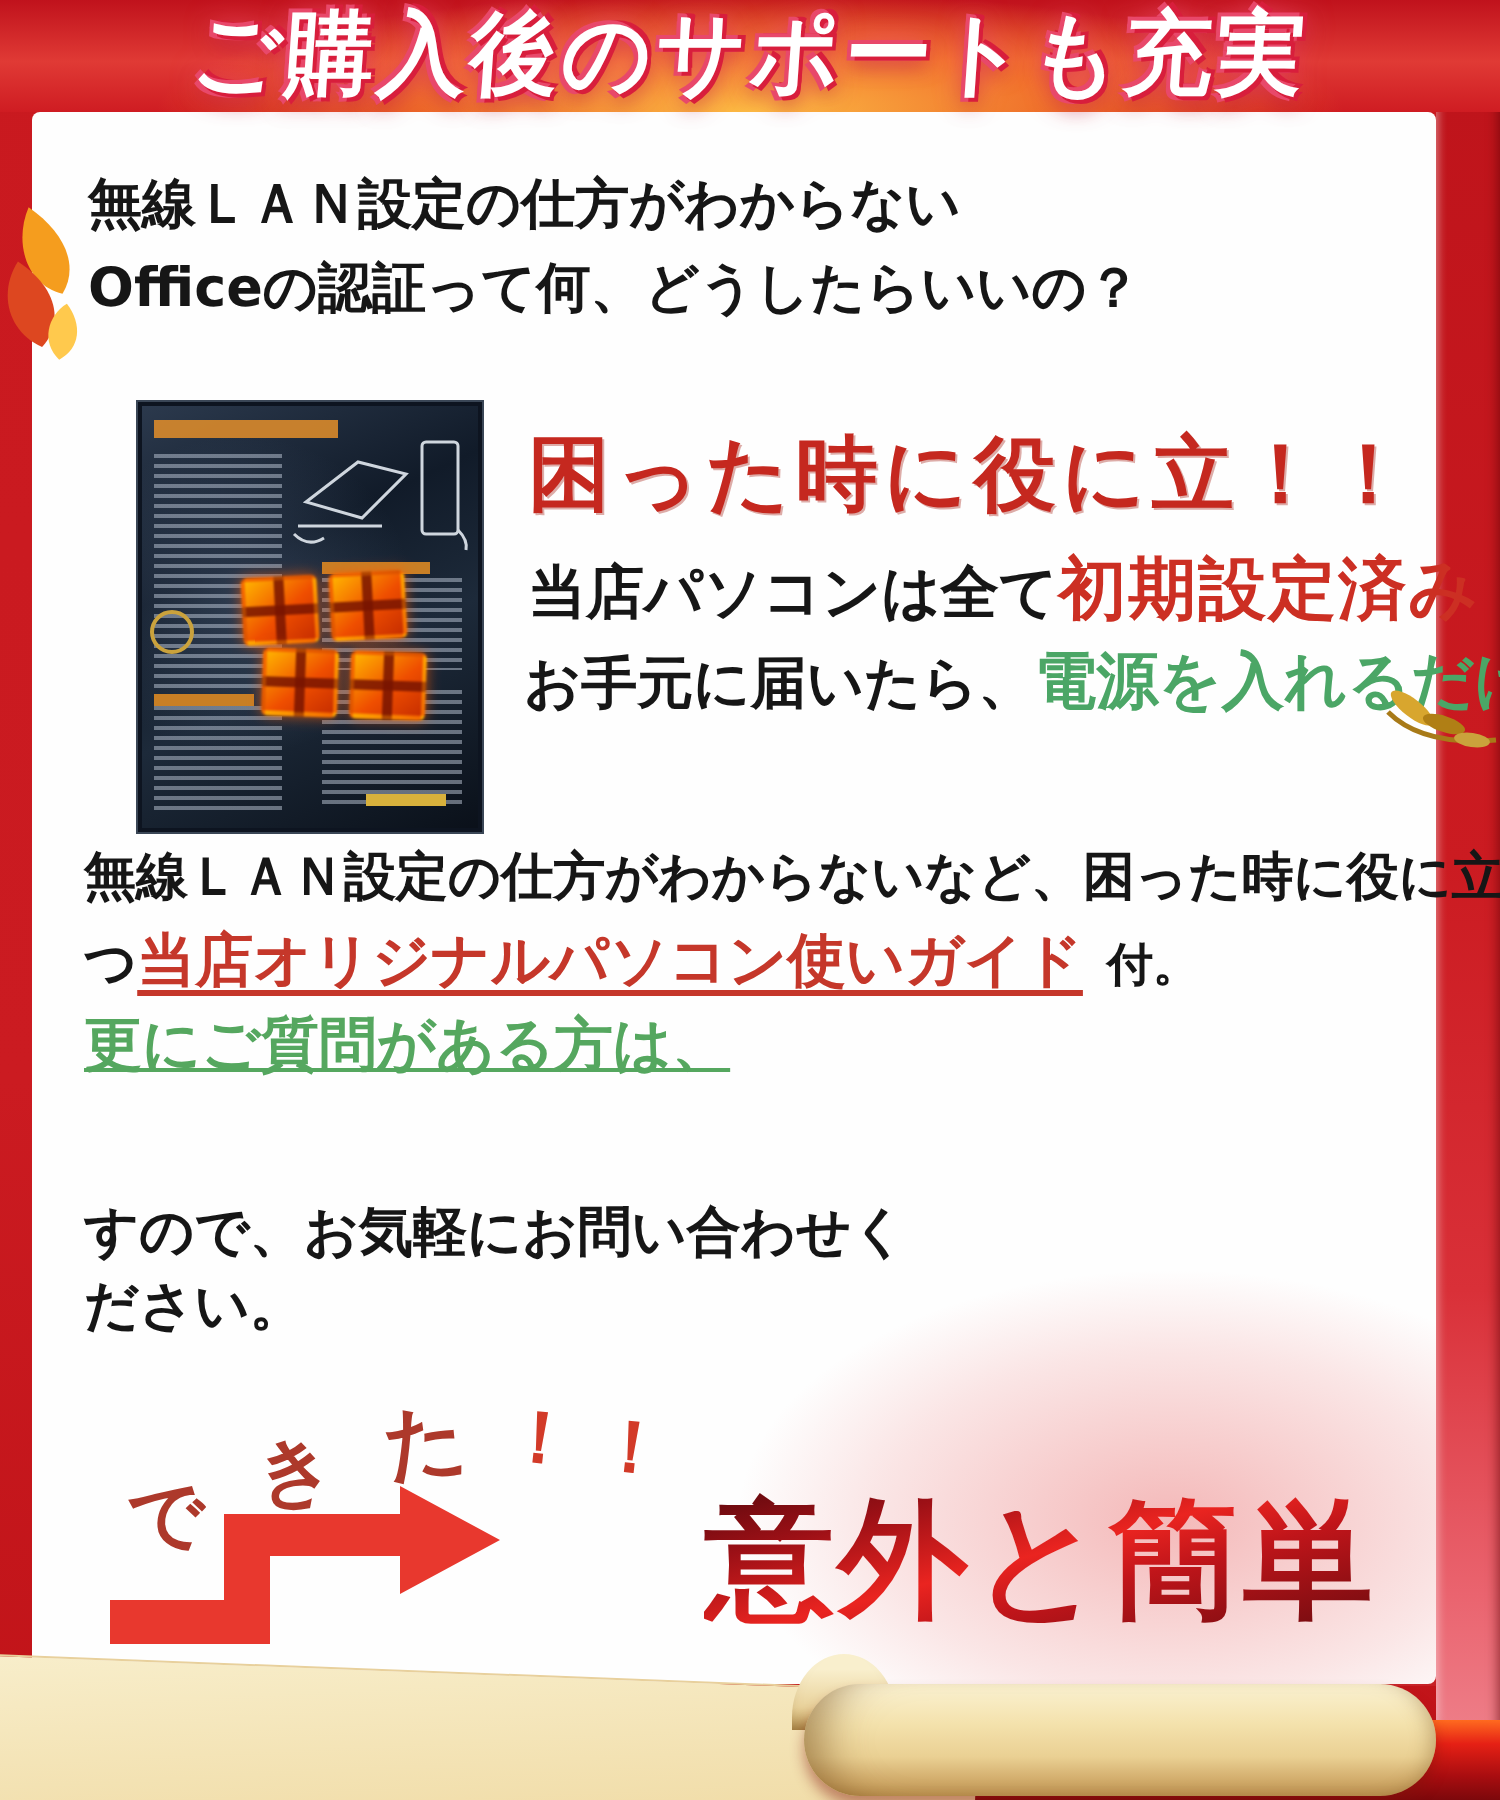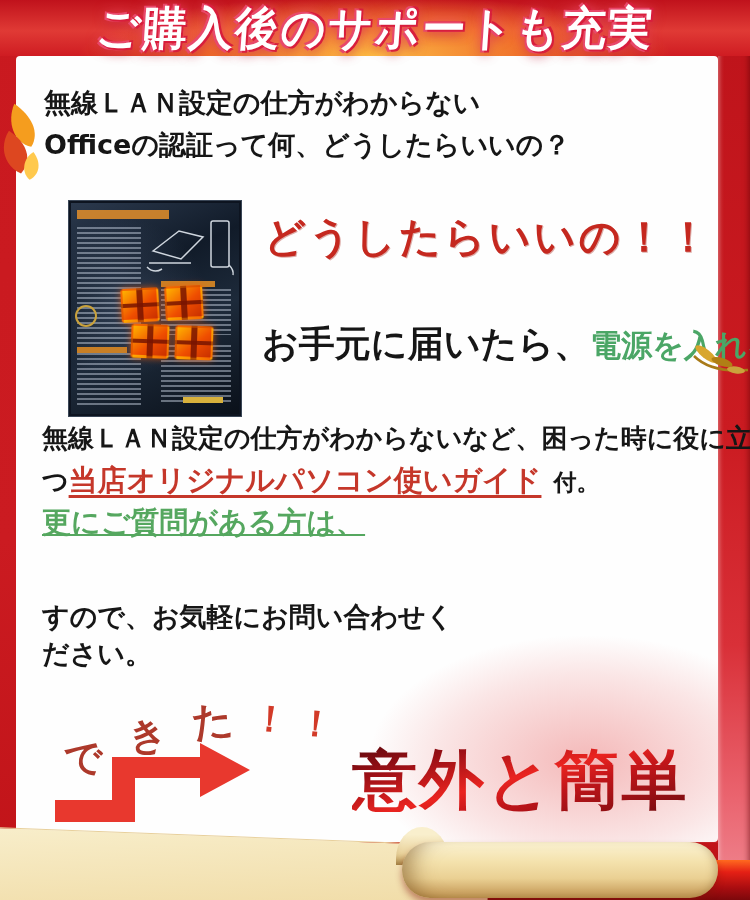--- a/index.html
+++ b/index.html
@@ -61,21 +61,21 @@
   }
   
   .abs{position:absolute;z-index:4;}
   .intro{left:44px;top:82px;line-height:42px;font-size:27px;font-weight:bold;color:#161616;white-space:nowrap;}
   .headline{left:264px;top:210px;font-size:41px;font-weight:bold;color:#c5281f;letter-spacing:3px;white-space:nowrap;
             text-shadow:1px 1px 0 rgba(160,20,10,.35);}
   .setup-line{left:264px;top:272px;white-space:nowrap;}
   .setup-line .pre{font-size:29px;font-weight:bold;color:#161616;}
   .setup-line .hl{font-size:34px;font-weight:bold;color:#cc2f23;letter-spacing:1px;}
   .delivery-line{left:262px;top:320px;white-space:nowrap;}
-  .delivery-line .pre{font-size:36px;font-weight:bold;color:#161616;}
+  .delivery-line .pre{font-size:28px;font-weight:bold;color:#161616;}
   .delivery-line .hl{font-size:31px;font-weight:bold;color:#4ba666;}
   .delivery-line2{left:262px;top:358px;font-size:29px;font-weight:bold;color:#161616;white-space:nowrap;}
   .guide-para{left:42px;top:421px;color:#161616;}
   .guide-para .l1{font-size:26px;font-weight:bold;white-space:nowrap;}
   .guide-para .l2{margin-top:5px;font-size:26px;font-weight:bold;white-space:nowrap;}
   .guide-para .hl{font-size:29px;font-weight:bold;color:#c5372a;
                   text-decoration:underline;text-decoration-thickness:3px;text-underline-offset:5px;}
   .guide-para .suf{font-size:23px;margin-left:12px;}
   .lead{left:42px;top:503px;font-size:29px;font-weight:bold;color:#55a75f;white-space:nowrap;text-decoration:underline;}
   .staff{left:42px;top:598px;font-size:27px;font-weight:bold;color:#161616;line-height:37px;white-space:nowrap;}
@@ -209,21 +209,24 @@
       <svg viewBox="0 0 90 64" style="position:static;width:90px;height:64px;" fill="none" stroke="#cfd6de" stroke-width="1.5">
         <path d="M8,36 L34,16 L58,22 L36,44 Z"></path>
         <path d="M4,48 h42"></path>
         <rect x="66" y="6" width="18" height="46" rx="2"></rect>
         <path d="M2,52 q7,7 15,2"></path>
         <path d="M84,50 q5,5 4,10"></path>
       </svg>
     </div>
   </div>
 
-  <div class="abs headline">どうしたらいいの！！</div>
+  <div class="abs headline">困った時に役に立！！</div>
+  <div class="abs setup-line">
+    <span class="pre">当店パソコンは全て</span><span class="hl">初期設定済み</span>
+  </div>
   <div class="abs delivery-line">
     <span class="pre">お手元に届いたら、</span><span class="hl">電源を入れるだけ</span>
   </div>
 
   <div class="abs guide-para">
     <div class="l1">無線ＬＡＮ設定の仕方がわからないなど、困った時に役に立</div>
     <div class="l2">
       <span>つ</span><span class="hl">当店オリジナルパソコン使いガイド</span><span class="suf">付。</span>
     </div>
   </div>

